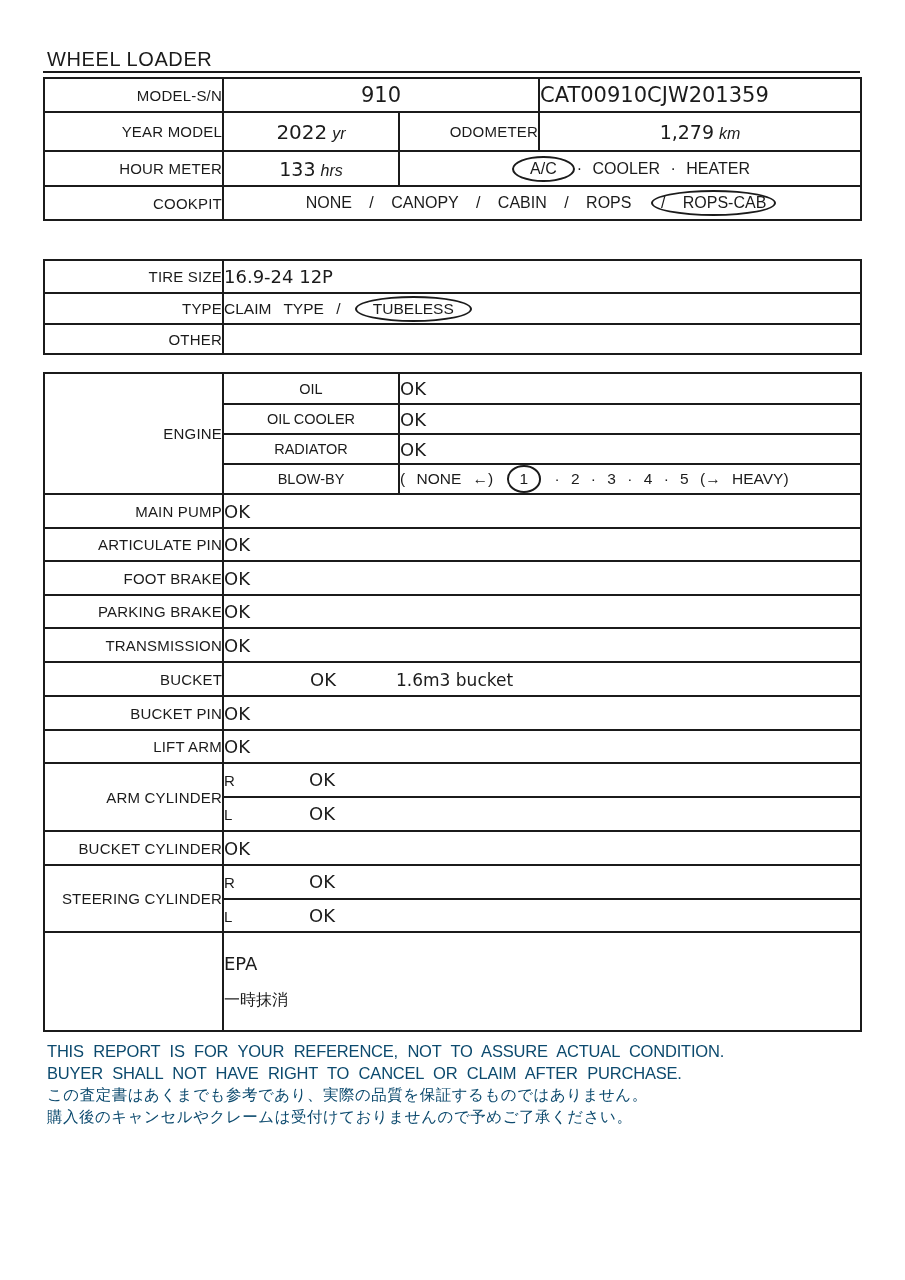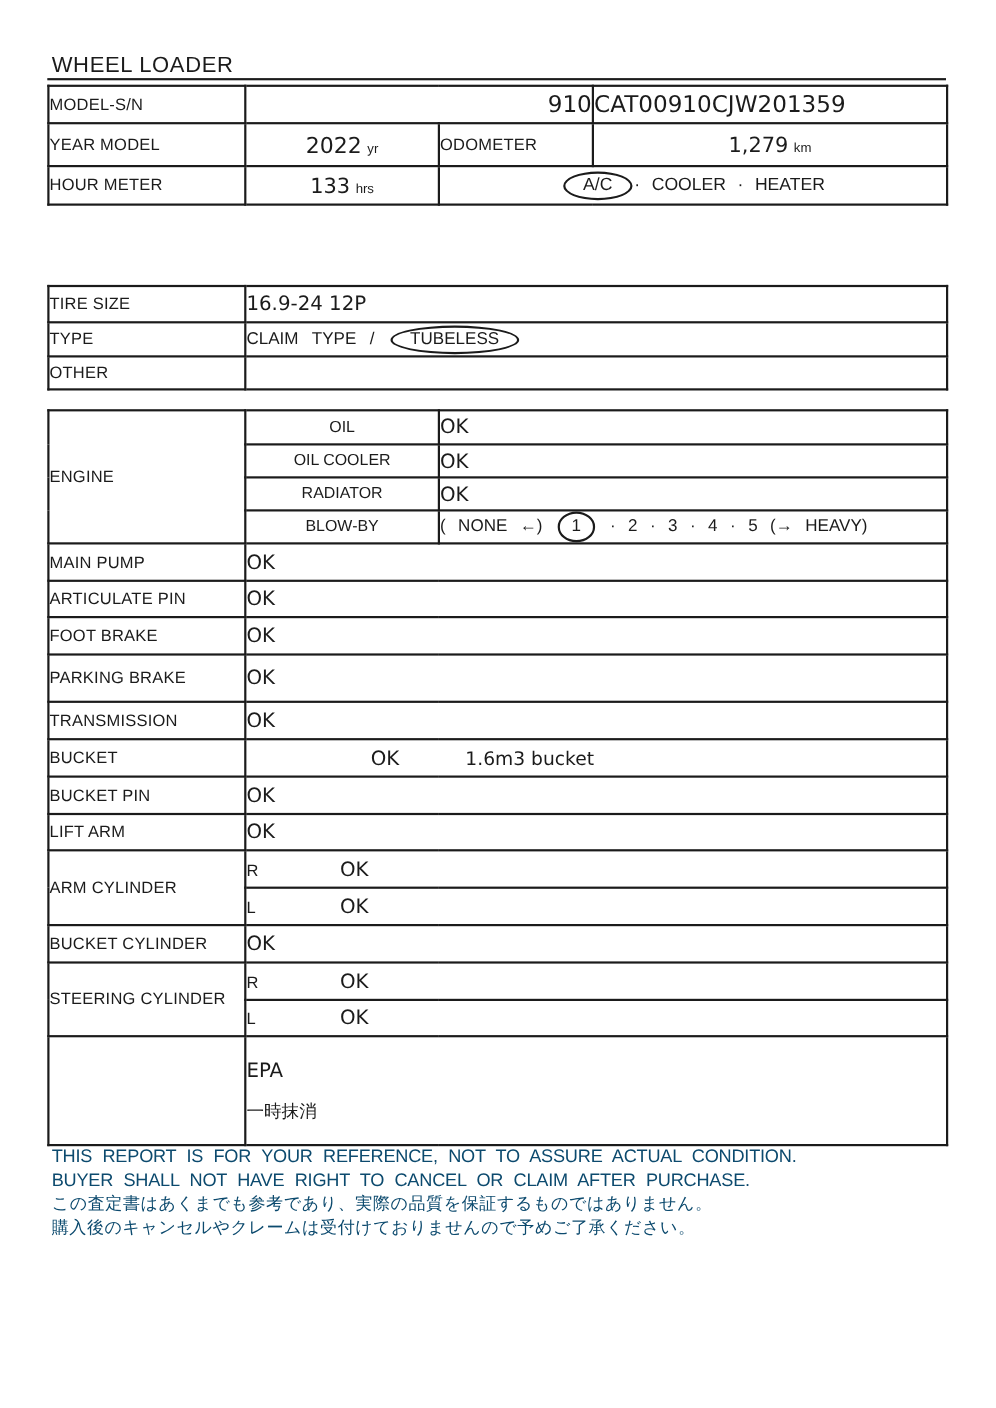--- a/index.html
+++ b/index.html
@@ -14,28 +14,28 @@
   .title { position:absolute; left:47px; top:48px; font-size:20px; letter-spacing:0.6px; color:#1b1b1b; }
   .title-underline { position:absolute; left:43px; top:71px; width:817px; height:2px; background:#1b1b1b; }
 
   table.grid { position:absolute; left:43px; border-collapse:collapse; table-layout:fixed; width:817px; background:#fff; }
   table.grid td { border:2px solid #1b1b1b; padding:0; vertical-align:middle; overflow:visible; }
 
   #t1 { top:77px; }
   #t2 { top:259px; }
   #t3 { top:372px; }
 
-  td.lab { text-align:left; padding-right:5px; font-size:15px; letter-spacing:0.2px; }
+  td.lab { text-align:right; padding-right:5px; font-size:15px; letter-spacing:0.2px; }
   td.sublab { text-align:center; font-size:14.5px;margin-left:12px; }
 
   .val { font-family:"DejaVu Sans","Liberation Sans",sans-serif; }
   .big { font-size:21px; }
-  .unit { font-size:12px; margin-left:5px; }
-
-  td.model-val { padding-left:5px; text-align:right; }
+  .unit { font-size:16px; margin-left:5px;font-style:italic; }
+
+  td.model-val { padding-left:5px; text-align:center; }
   td.serial-val { padding-left:6px; text-align:left; }
   td.center { text-align:center; }
 
   td.options { text-align:center; font-size:16px; word-spacing:6px; white-space:nowrap; }
   td.cockpit-opts { text-align:center; font-size:16px; word-spacing:13px; white-space:nowrap; }
 
   .circled {
     display:inline-block; border:2px solid #1b1b1b; border-radius:50%;
     padding:2px 16px; margin:0 2px; white-space:nowrap;
   }
@@ -90,20 +90,27 @@
       <td class="lab">ODOMETER</td>
       <td class="center"><span class="val" style="font-size:19px">1,279</span><span class="unit">km</span></td>
     </tr>
     <tr style="height:35px">
       <td class="lab">HOUR METER</td>
       <td class="center"><span class="val" style="font-size:19px">133</span><span class="unit">hrs</span></td>
       <td class="options" colspan="2">
         <span class="circled">A/C</span><span>· COOLER · HEATER</span>
       </td>
     </tr>
+    <tr style="height:34px">
+      <td class="lab">COOKPIT</td>
+      <td class="cockpit-opts" colspan="3">
+        <span>NONE / CANOPY / CABIN / ROPS</span>
+        <span class="circled tight">/ ROPS-CAB</span>
+      </td>
+    </tr>
   </tbody>
     </table>
 
   <table class="grid" id="t2">
     <colgroup>
         <col style="width:179px">
         <col style="width:638px">
       </colgroup>
     <tbody>
         <tr style="height:33px">
@@ -158,31 +165,31 @@
       <td class="ok-main val" colspan="2">OK</td>
     </tr>
     <tr style="height:33px">
       <td class="lab">ARTICULATE PIN</td>
       <td class="ok-main val" colspan="2">OK</td>
     </tr>
     <tr style="height:34px">
       <td class="lab">FOOT BRAKE</td>
       <td class="ok-main val" colspan="2">OK</td>
     </tr>
-    <tr style="height:43px">
+    <tr style="height:33px">
       <td class="lab">PARKING BRAKE</td>
       <td class="ok-main val" colspan="2">OK</td>
     </tr>
     <tr style="height:34px">
       <td class="lab">TRANSMISSION</td>
       <td class="ok-main val" colspan="2">OK</td>
     </tr>
     <tr style="height:34px">
       <td class="lab">BUCKET</td>
-      <td style="padding-left:113px" colspan="2">
+      <td style="padding-left:86px" colspan="2">
         <span class="ok-spaced val">OK</span><span class="bucket-note val">1.6m3 bucket</span>
       </td>
     </tr>
     <tr style="height:34px">
       <td class="lab">BUCKET PIN</td>
       <td class="ok-main val" colspan="2">OK</td>
     </tr>
     <tr style="height:33px">
       <td class="lab">LIFT ARM</td>
       <td class="ok-main val" colspan="2">OK</td>

